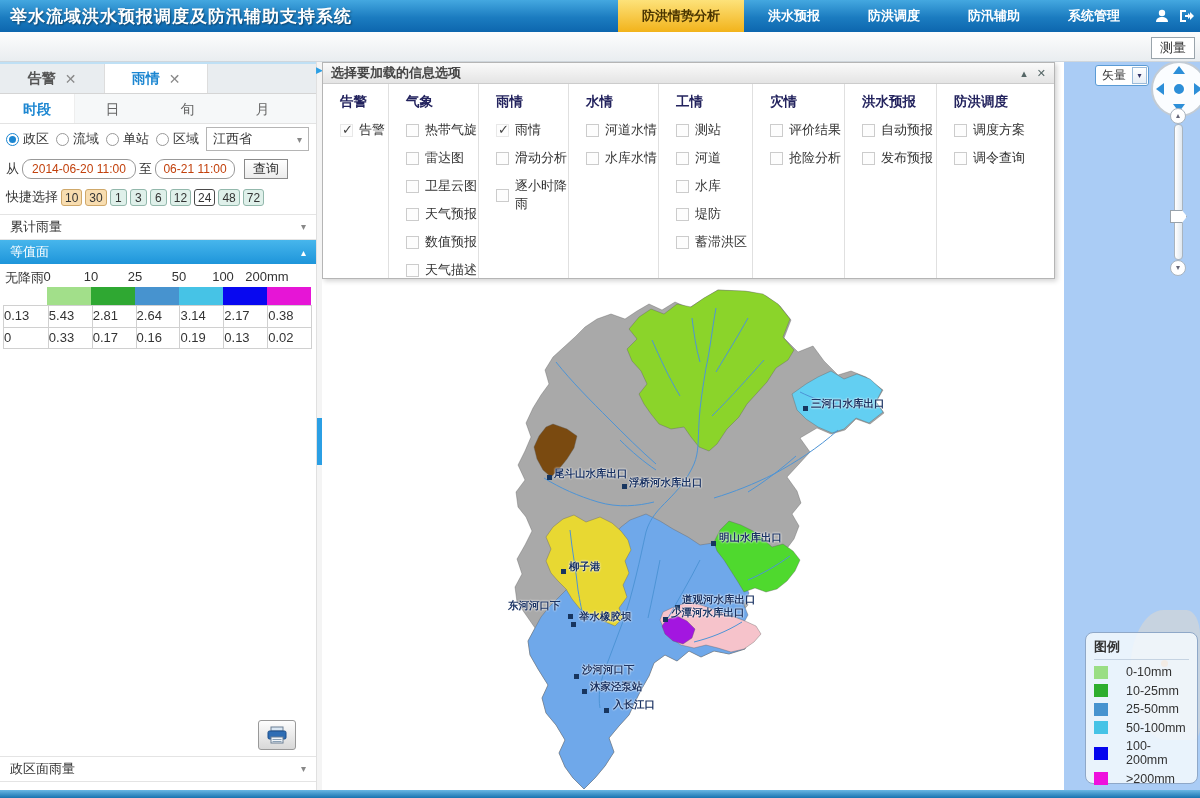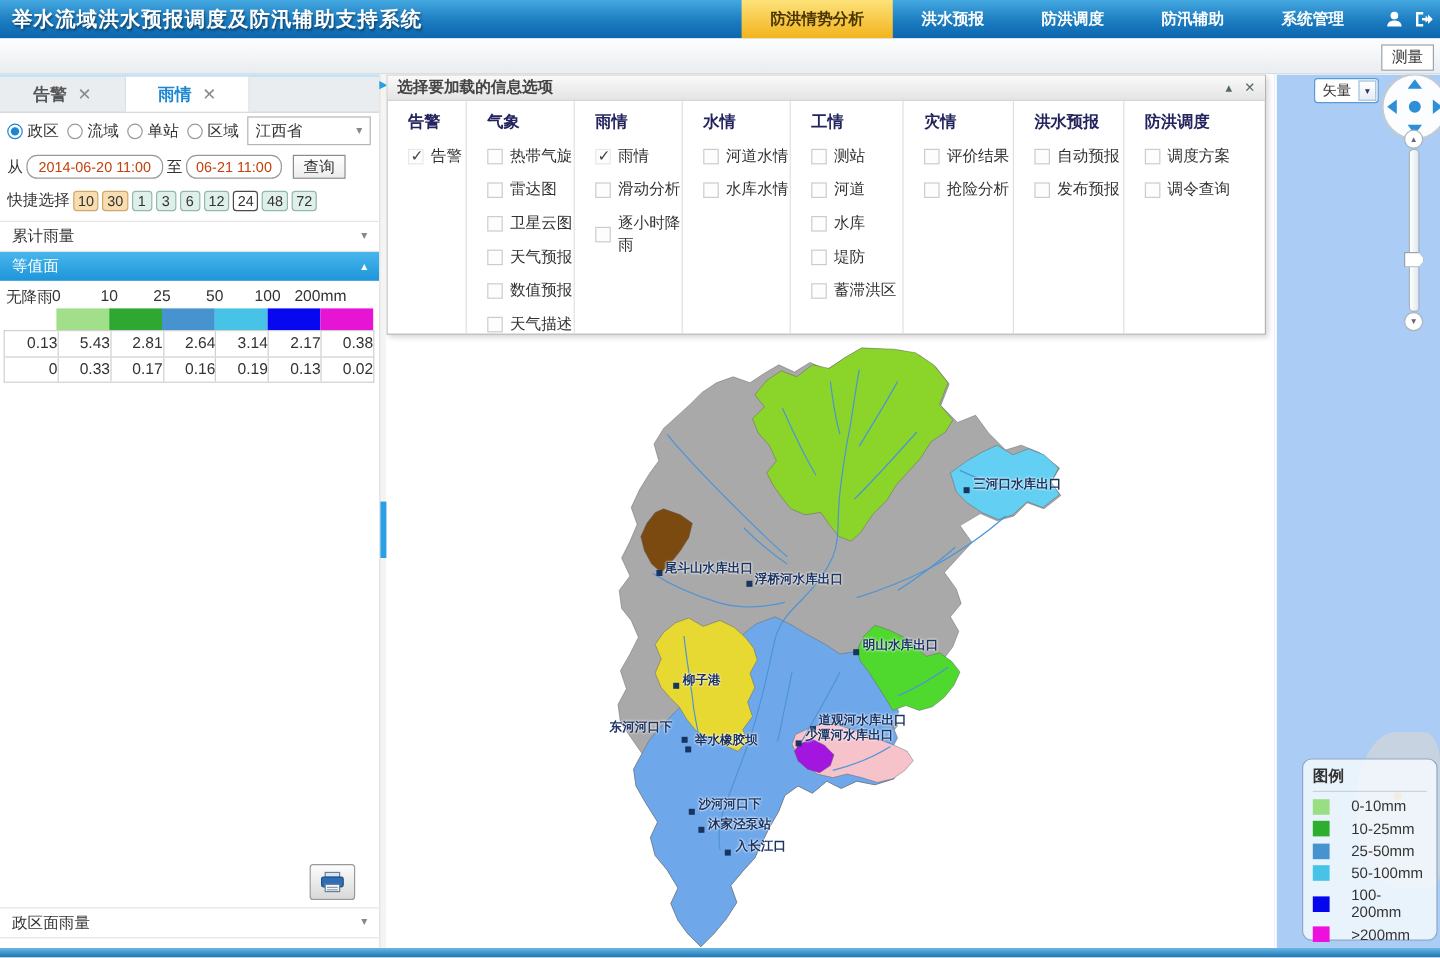--- a/index.html
+++ b/index.html
@@ -62,21 +62,21 @@
   .isoline-header .chev { color:#fff; }
 
   .tbl { margin:3px 3px 0 3px; width:309px; position:relative; }
   .tbl-header { position:relative; height:20px; font-size:13px; color:#333; }
   .tbl-header span { position:absolute; top:2px; white-space:nowrap; }
   .tbl-colors { display:flex; height:18px; }
   .tbl-colors div { width:44px; height:18px; }
   .tbl-values { border:1px solid #d0d0d0; }
   .tbl-row { display:flex; height:21px; }
   .tbl-row + .tbl-row { border-top:1px solid #d0d0d0; }
-  .tbl-cell { width:44px; text-align:right; line-height:20px; font-size:13px; color:#333; }
+  .tbl-cell { width:44px; text-align:left; line-height:20px; font-size:13px; color:#333; }
   .tbl-cell + .tbl-cell { border-left:1px solid #d0d0d0; }
 
   .print-btn { position:absolute; left:258px; top:658px; width:38px; height:30px; border:1px solid #999;
                border-radius:3px; background:linear-gradient(#fdfdfd,#d8d8d8); display:flex; align-items:center; justify-content:center; }
   .arearain-row { position:absolute; left:0; top:694px; width:316px; background:#fff; }
 
   
   .splitter { position:absolute; left:316px; top:62px; width:6px; height:728px; background:#f4f4f4; border-left:1px solid #e0e0e0; }
   .splitter-handle { position:absolute; left:0; top:356px; width:6px; height:47px; background:#2b9fe4; }
   .splitter-arrow { position:absolute; left:-1px; top:3px; color:#2b9fe4; font-size:9px; }
@@ -165,20 +165,26 @@
 <div class="sidebar">
   <div class="side-tabs">
     <div class="side-tab">
       <span>告警</span>
       <span class="x">✕</span>
     </div>
     <div class="side-tab active">
       <span>雨情</span>
       <span class="x">✕</span>
     </div>
+  </div>
+  <div class="period-tabs">
+    <div class="period-tab active">时段</div>
+    <div class="period-tab">日</div>
+    <div class="period-tab">旬</div>
+    <div class="period-tab">月</div>
   </div>
   <div class="radio-row">
     <span class="radio-item">
         <span class="radio checked"></span>
         <span>政区</span>
       </span>
     <span class="radio-item">
         <span class="radio"></span>
         <span>流域</span>
       </span>

